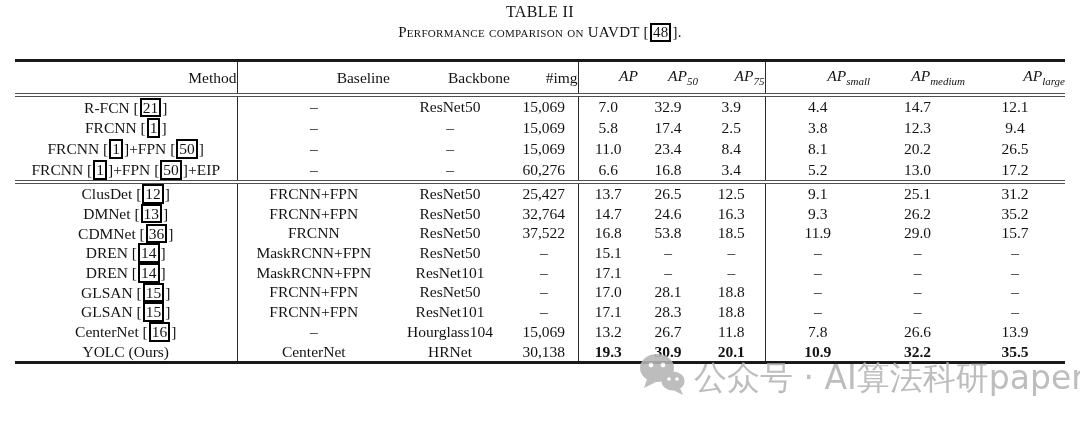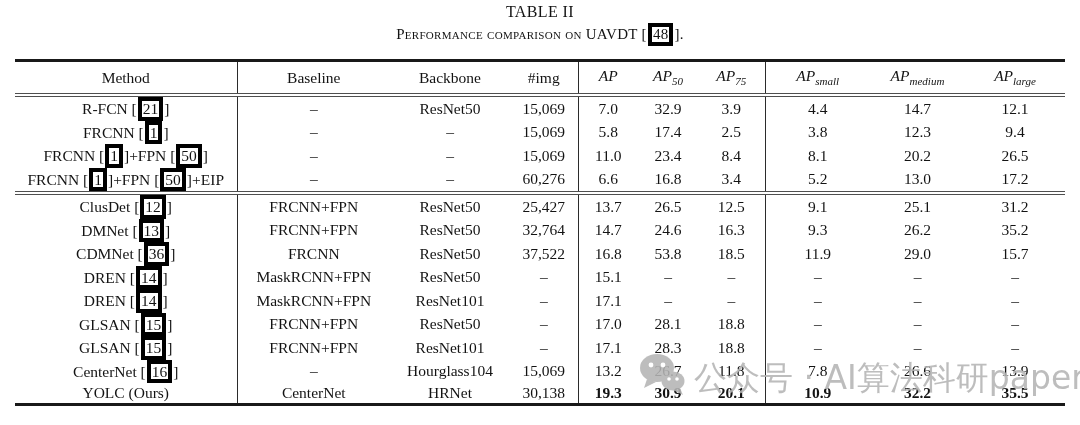--- a/index.html
+++ b/index.html
@@ -9,36 +9,36 @@
     color:#131313;
     font-family:"Liberation Serif", serif;
     position:relative;
     overflow:hidden;
   }
   .caption { text-align:center; padding-top:3px; }
   .cap-label { font-size:16px; letter-spacing:0.4px; }
   .cap-sub { font-size:15px; font-variant:small-caps; letter-spacing:0.3px; margin-top:2px; }
   .cite {
     display:inline-block;
-    border:4px solid #000000;
+    border:2px solid #000000;
     padding:0 1px;
     margin:0 1px;
     line-height:1.0;
   }
   .tablewrap { position:absolute; left:15px; top:59px; width:1050px; }
   table {
     border-collapse:collapse;
     width:1050px;
     table-layout:fixed;
     border-top:3px solid #191919;
     border-bottom:3px solid #191919;
     font-size:15.5px;
   }
   th, td { text-align:center; padding:0; font-weight:normal; white-space:nowrap; overflow:hidden; }
-  thead th { height:31px; }
+  thead th { height:31px;text-align:right; }
   thead tr { border-bottom:4px double #4f4f4f; }
   tbody.sec0 td { height:20.8px; }
   tbody.sec1 td { height:19.7px; }
   tbody.sec0 { border-bottom:4px double #4f4f4f; }
   .vline { border-right:1.2px solid #2b2b2b; }
   .bold { font-weight:bold; }
   i sub { font-style:italic; font-size:11px; }
   .watermark {
     position:absolute; left:638px; top:352px;
     display:flex; align-items:center; gap:8px;

